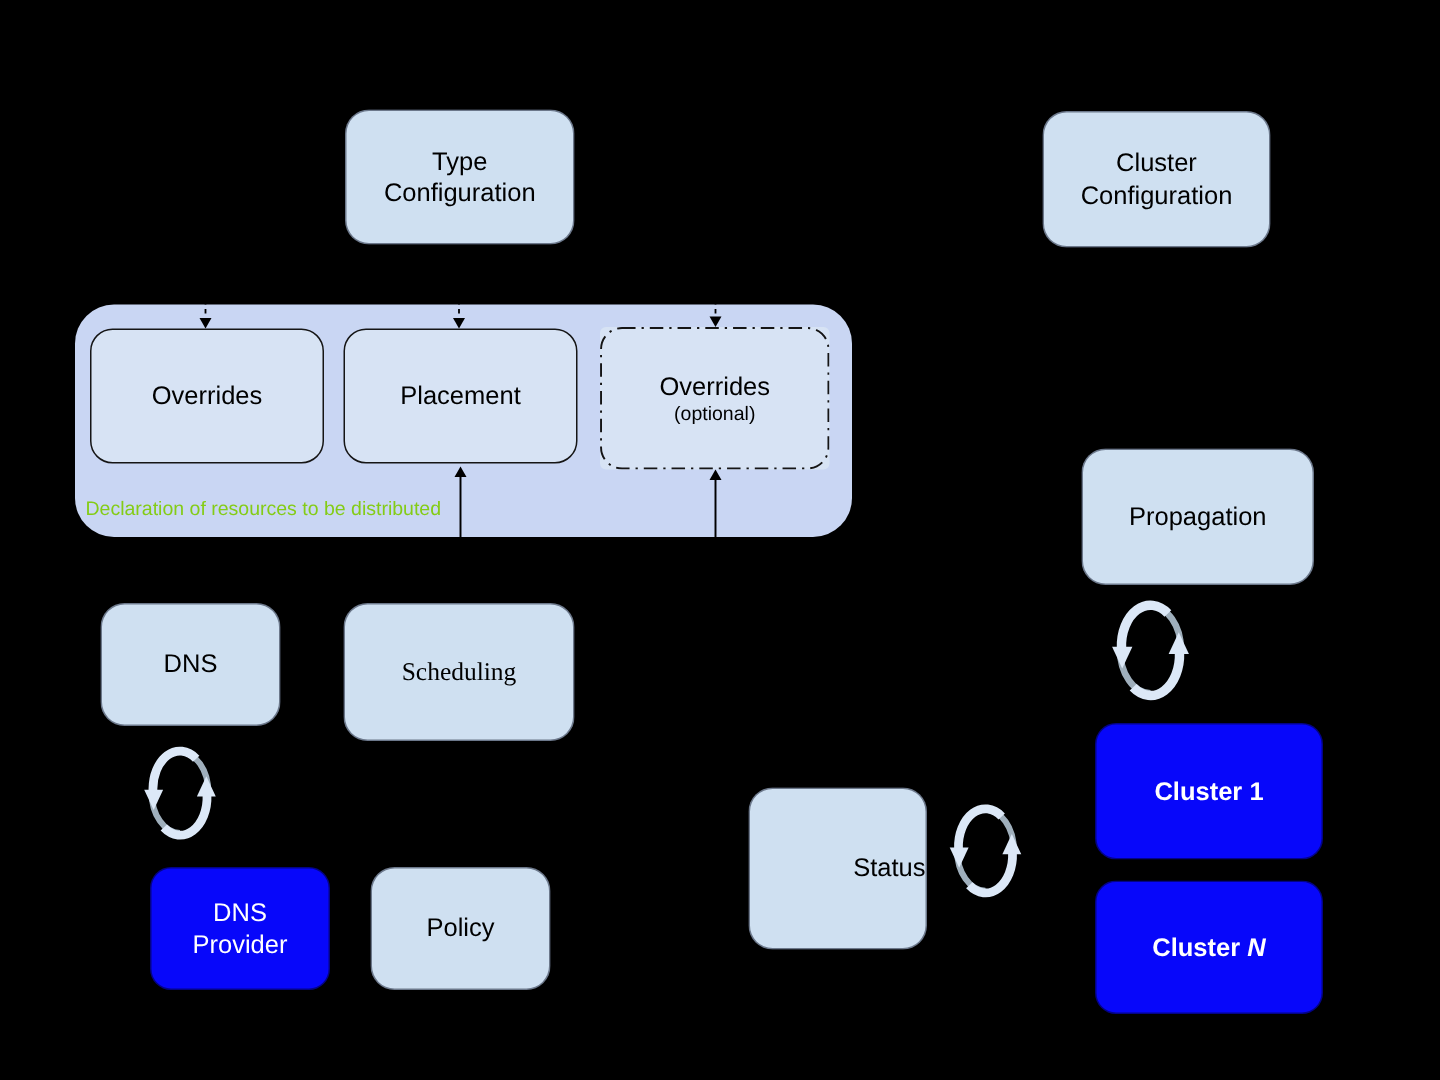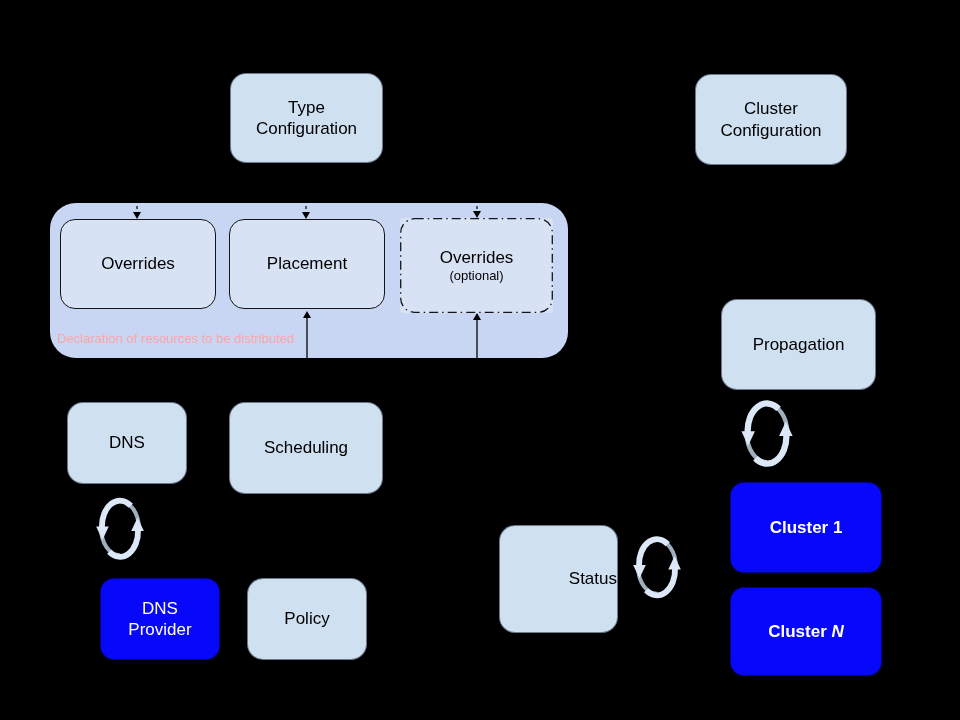--- a/index.html
+++ b/index.html
@@ -14,21 +14,21 @@
   .light{background:#cfe0f1;border-radius:16px;border:1px solid rgba(55,65,85,0.65);}
   .inner{background:#d7e3f4;border:1px solid #151515;border-radius:15px;}
   .overrides{background:#d7e3f4;border-radius:4px;}
   .blue{background:#0707fa;color:#fff;border-radius:14px;border:1px solid rgba(0,0,20,0.5);margin-left:33px;}
   .bold{font-weight:bold;}
   .container{
     position:absolute;left:50px;top:203px;width:518px;height:155px;
     background:#c9d6f3;border-radius:26px;
   }
   .caption{
-    position:absolute;left:57px;top:331px;width:270px;font-size:13px;color:#fca5a5;
+    position:absolute;left:57px;top:331px;width:270px;font-size:13px;color:#84cc16;
     text-align:left;
   }
   .sub{font-size:13px;line-height:1.15;margin-top:0;}
   .sync{position:absolute;}
   .abs-fill{position:absolute;left:0;top:0;width:100%;height:100%;pointer-events:none;}
   .layer{position:absolute;left:0;top:0;width:960px;height:720px;pointer-events:none;}
   .z1{z-index:1}.z2{z-index:2}.z3{z-index:3}.z5{z-index:5}
   .ital{font-style:italic;margin-left:0.28em;}
 </style>
 </head>
@@ -68,21 +68,21 @@
   <div class="box blue bold z2" style="left:697px;top:482px;width:152px;height:91px;">
     <span>Cluster 1</span>
   </div>
   <div class="box blue bold z2" style="left:697px;top:587px;width:152px;height:89px;">
     <span><span>Cluster</span><span class="ital">N</span></span>
   </div>
 
   <div class="box light z2" style="left:67px;top:402px;width:120px;height:82px;">
     <span>DNS</span>
   </div>
-  <div class="box light z2" style="left:229px;top:402px;width:154px;height:92px;">
+  <div class="box light z2" style="left:229px;top:402px;width:154px;height:92px;font-family:Liberation Serif, serif;">
     <span>Scheduling</span>
   </div>
   <div class="box blue z2" style="left:67px;top:578px;width:120px;height:82px;">
     <span>DNS
 Provider</span>
   </div>
   <div class="box light z2" style="left:247px;top:578px;width:120px;height:82px;">
     <span>Policy</span>
   </div>
   <div class="box light z2" style="left:499px;top:525px;width:119px;height:108px;align-items:flex-end;">

